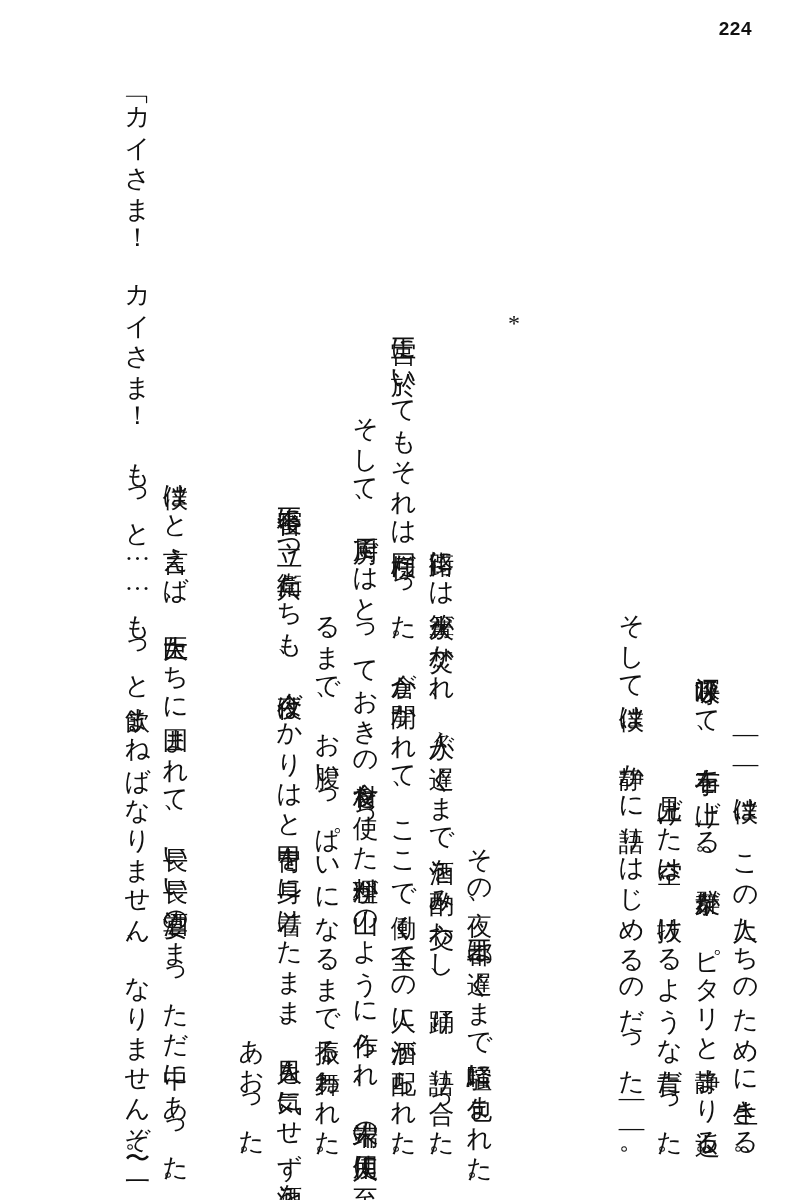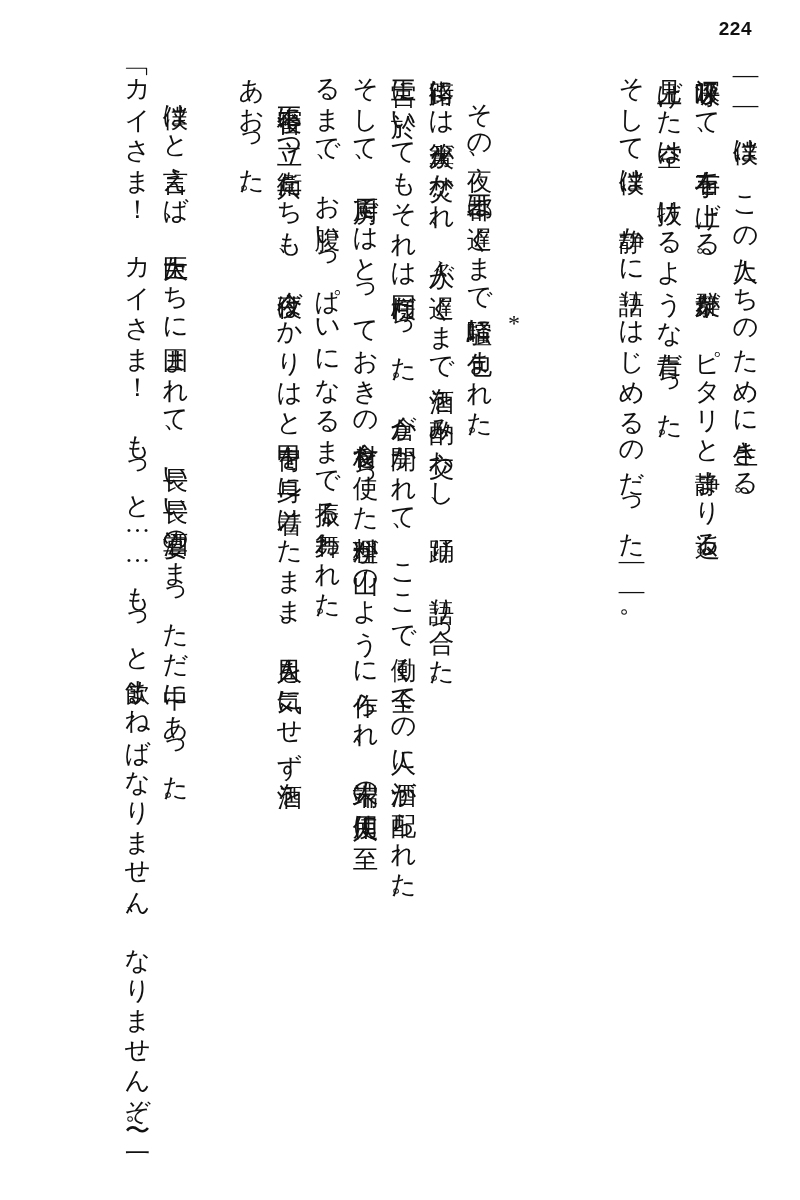--- a/index.html
+++ b/index.html
@@ -13,20 +13,21 @@
     font-family: "Liberation Serif", "DejaVu Serif", serif;
     color: #111111;
     position: relative;
     overflow: hidden;
   }
   .page {
     position: relative;
     width: 800px;
     height: 1200px;
     box-sizing: border-box;
+    text-align: right;
   }
   .page-number {
     position: absolute;
     top: 18px;
     right: 48px;
     font-size: 19px;
     font-weight: bold;
     letter-spacing: 0.5px;
     font-family: "Liberation Sans", sans-serif;
   }

